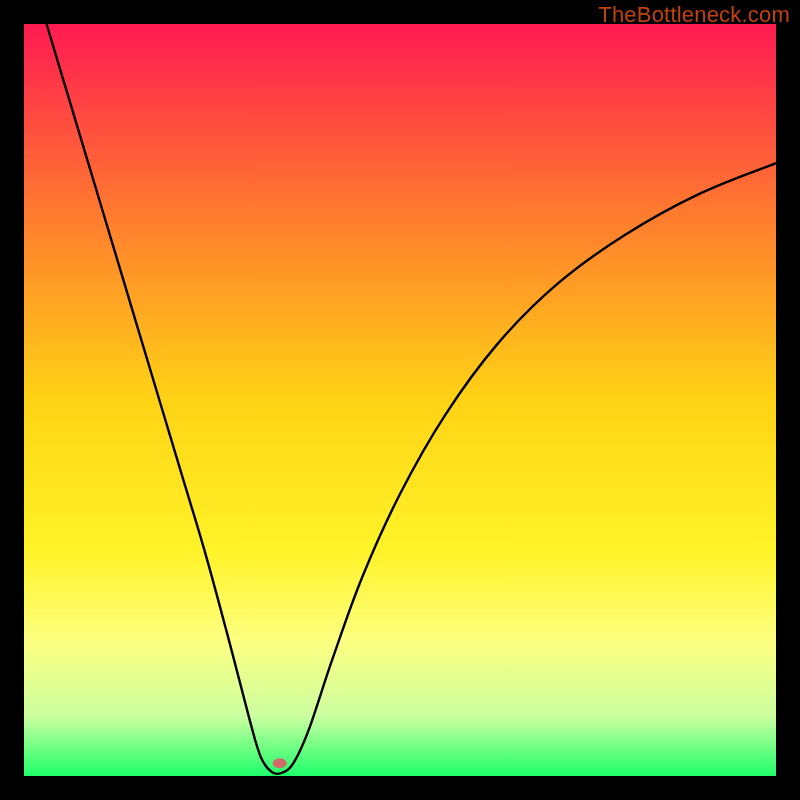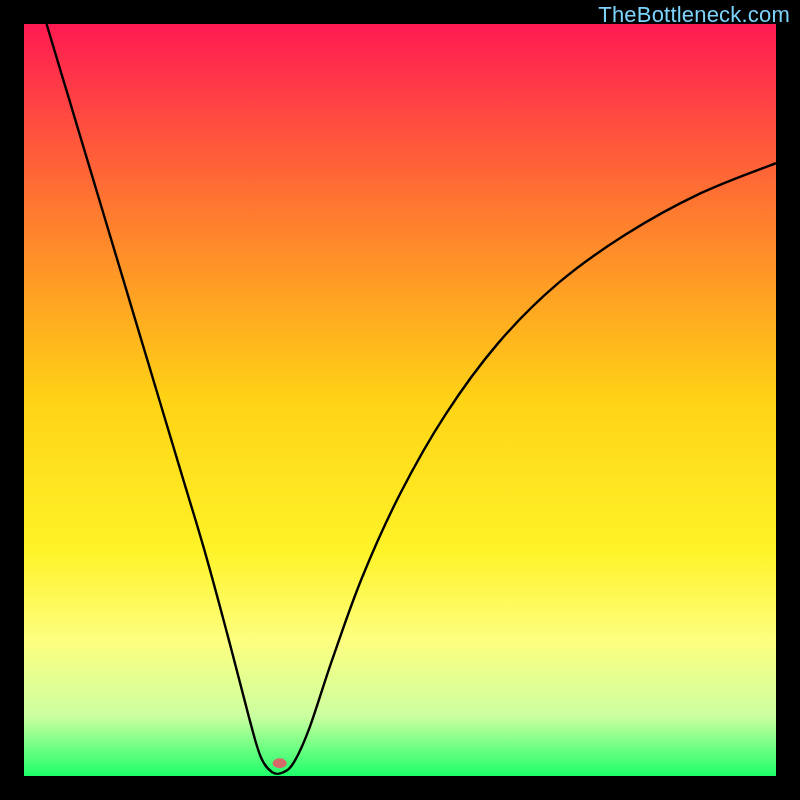--- a/index.html
+++ b/index.html
@@ -16,21 +16,21 @@
     left: 24px;
     top: 24px;
     width: 752px;
     height: 752px;
     box-sizing: border-box;
   }
   .watermark {
     position: absolute;
     top: 2px;
     right: 10px;
-    color: #7dd3fc;
+    color: #c2410c;
     font-size: 22px;
     font-weight: 500;
     letter-spacing: 0.2px;
     font-family: Arial, Helvetica, sans-serif;
   }
   svg {
     display: block;
   }
 </style>
 </head>

